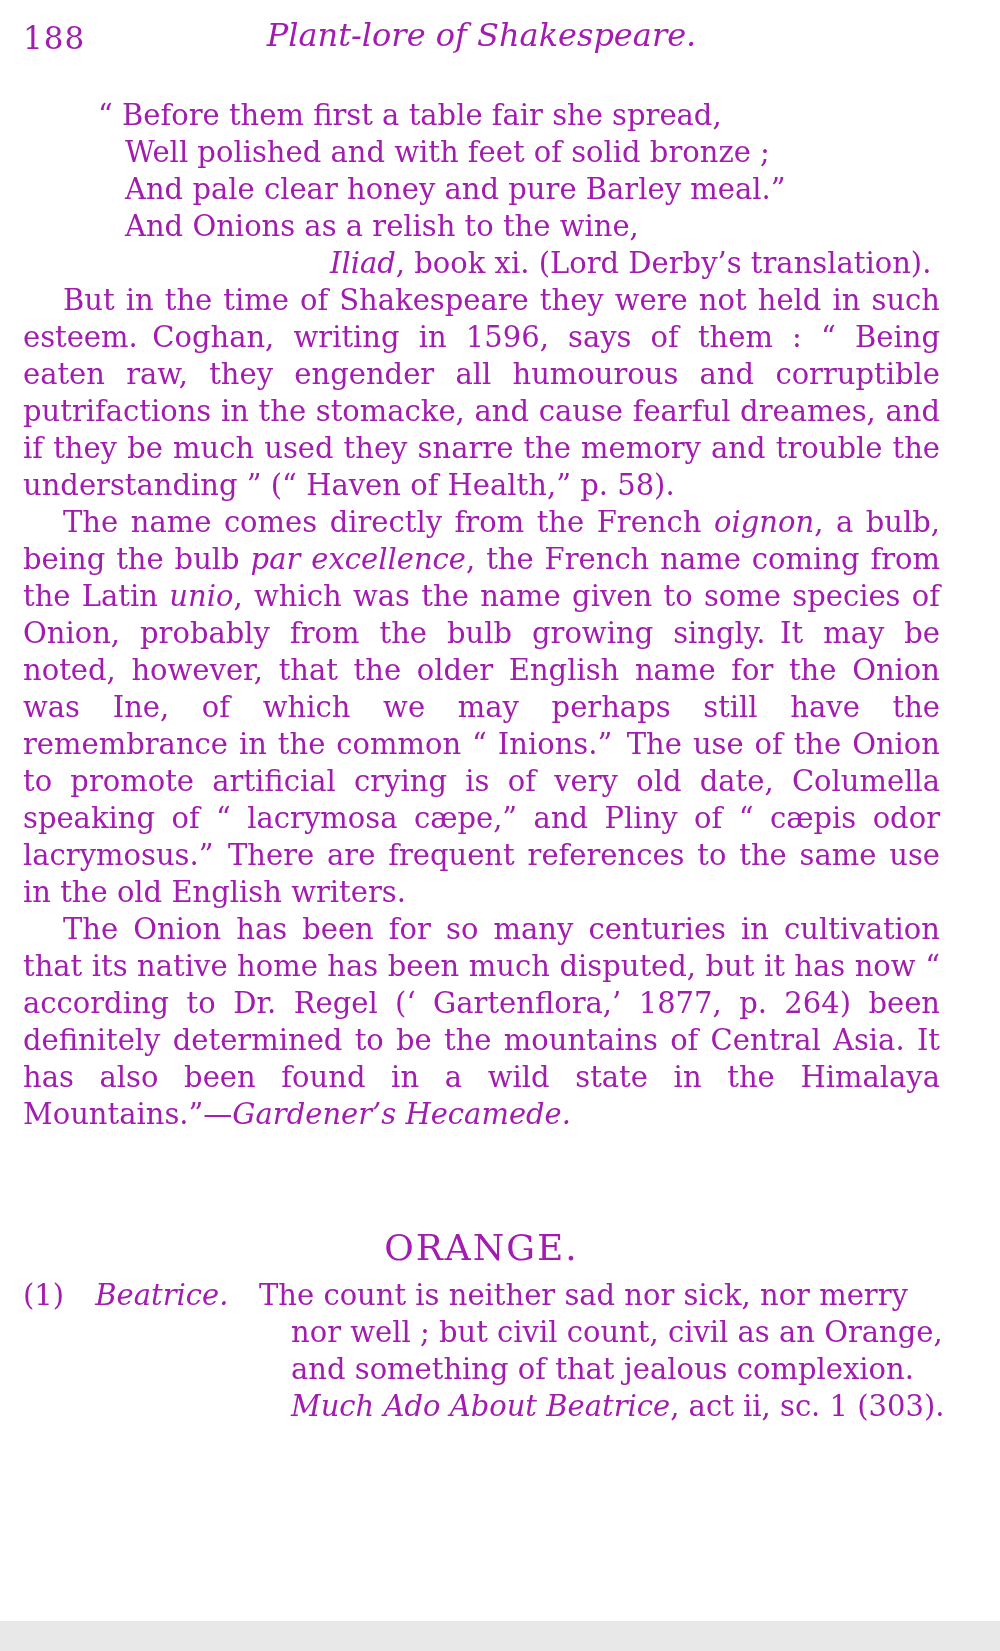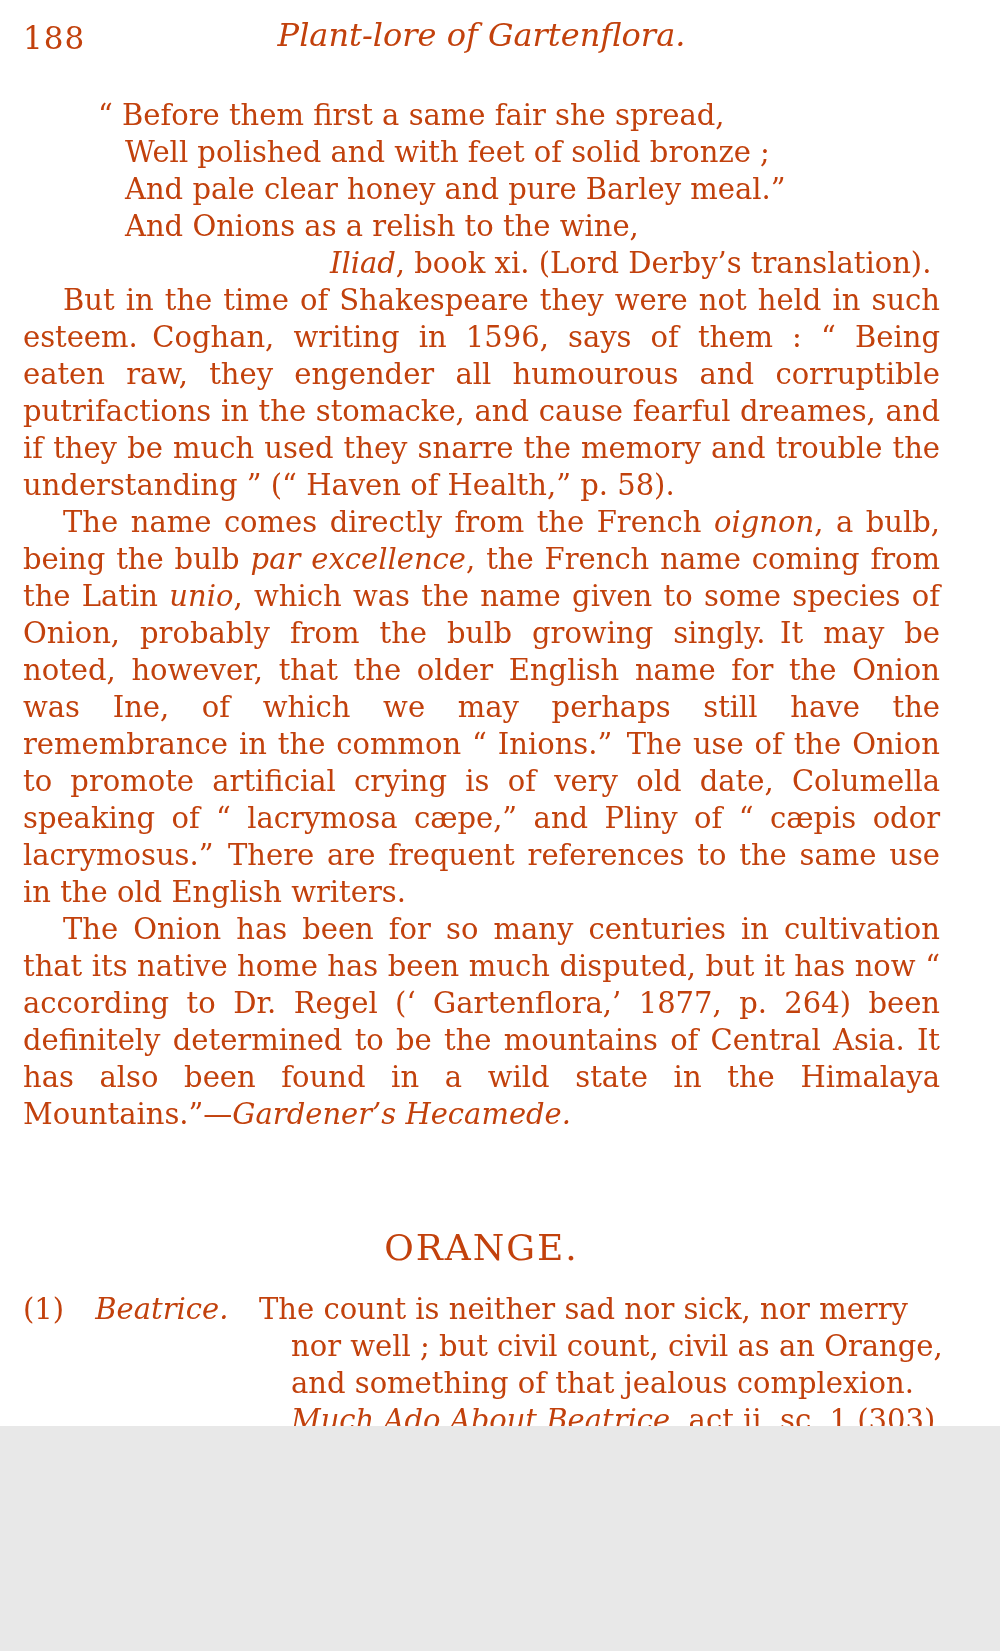--- a/index.html
+++ b/index.html
@@ -1,22 +1,22 @@
 <!DOCTYPE html>
 <html><head>
 <meta charset="utf-8">
 <style>
   html, body { margin: 0; padding: 0; background: #e8e8e8; }
   .page {
     position: relative;
     width: 1000px;
-    height: 1426px;
+    height: 1621px;
     margin: 0 auto;
     background: #ffffff;
-    color: #c2410c;
+    color: #a21caf;
     font-family: "DejaVu Serif", serif;
     overflow: hidden;
   }
   
   .header { position: relative; height: 60px; }
   .page-num {
     position: absolute; left: 23px; top: 20px;
     font-size: 31px; letter-spacing: 1px;
   }
   .running-title {
@@ -39,44 +39,44 @@
   .poem-attr { margin-left: 205px; white-space: nowrap; }
   
   .section-heading {
     margin-top: 96px;
     text-align: center;
     font-size: 36px;
     letter-spacing: 2px;
     text-indent: 0;
   }
   
-  .quote-entry { display: flex; margin-top: 25px; text-align: left; }
+  .quote-entry { display: flex; margin-top: 11px; text-align: left; }
   .quote-label { flex: none; width: 236px; }
   .quote-label .q-num { display: inline-block; }
   .quote-label .q-speaker { display: inline-block; margin-left: 22px; font-style: italic; }
   .quote-text { flex: 1; }
   .q-line { padding-left: 32px; white-space: nowrap; }
   .q-line.first { padding-left: 0; }
   i { font-style: italic; }
 </style>
 </head>
 <body>
 
 <div class="page">
 
   <div class="header">
     <div class="page-num">188</div>
-    <div class="running-title">Plant-lore of Gartenflora.</div>
+    <div class="running-title">Plant-lore of Shakespeare.</div>
   </div>
 
   <div class="text-col">
 
 
     <div class="poem">
-      <div class="poem-line hang">“ Before them first a same fair she spread,</div>
+      <div class="poem-line hang">“ Before them first a table fair she spread,</div>
       <div class="poem-line">Well polished and with feet of solid bronze ;</div>
       <div class="poem-line">And pale clear honey and pure Barley meal.”</div>
       <div class="poem-line">And Onions as a relish to the wine,</div>
       <div class="poem-attr"><i>Iliad</i><span>, book xi. (Lord Derby’s translation).</span></div>
     </div>
 
     <p class="body-para"><span>But in the time of Shakespeare they were not held in such esteem. Coghan, writing in 1596, says of them : “ Being eaten raw, they engender all humourous and corruptible putrifactions in the stomacke, and cause fearful dreames, and if they be much used they snarre the memory and trouble the understanding ” (“ Haven of Health,” p. 58).</span></p>
 
     <p class="body-para"><span>The name comes directly from the French </span><i>oignon</i><span>, a bulb, being the bulb </span><i>par excellence</i><span>, the French name coming from the Latin </span><i>unio</i><span>, which was the name given to some species of Onion, probably from the bulb growing singly. It may be noted, however, that the older English name for the Onion was Ine, of which we may perhaps still have the remembrance in the common “ Inions.” The use of the Onion to promote artificial crying is of very old date, Columella speaking of “ lacrymosa cæpe,” and Pliny of “ cæpis odor lacrymosus.” There are frequent references to the same use in the old English writers.</span></p>
 

